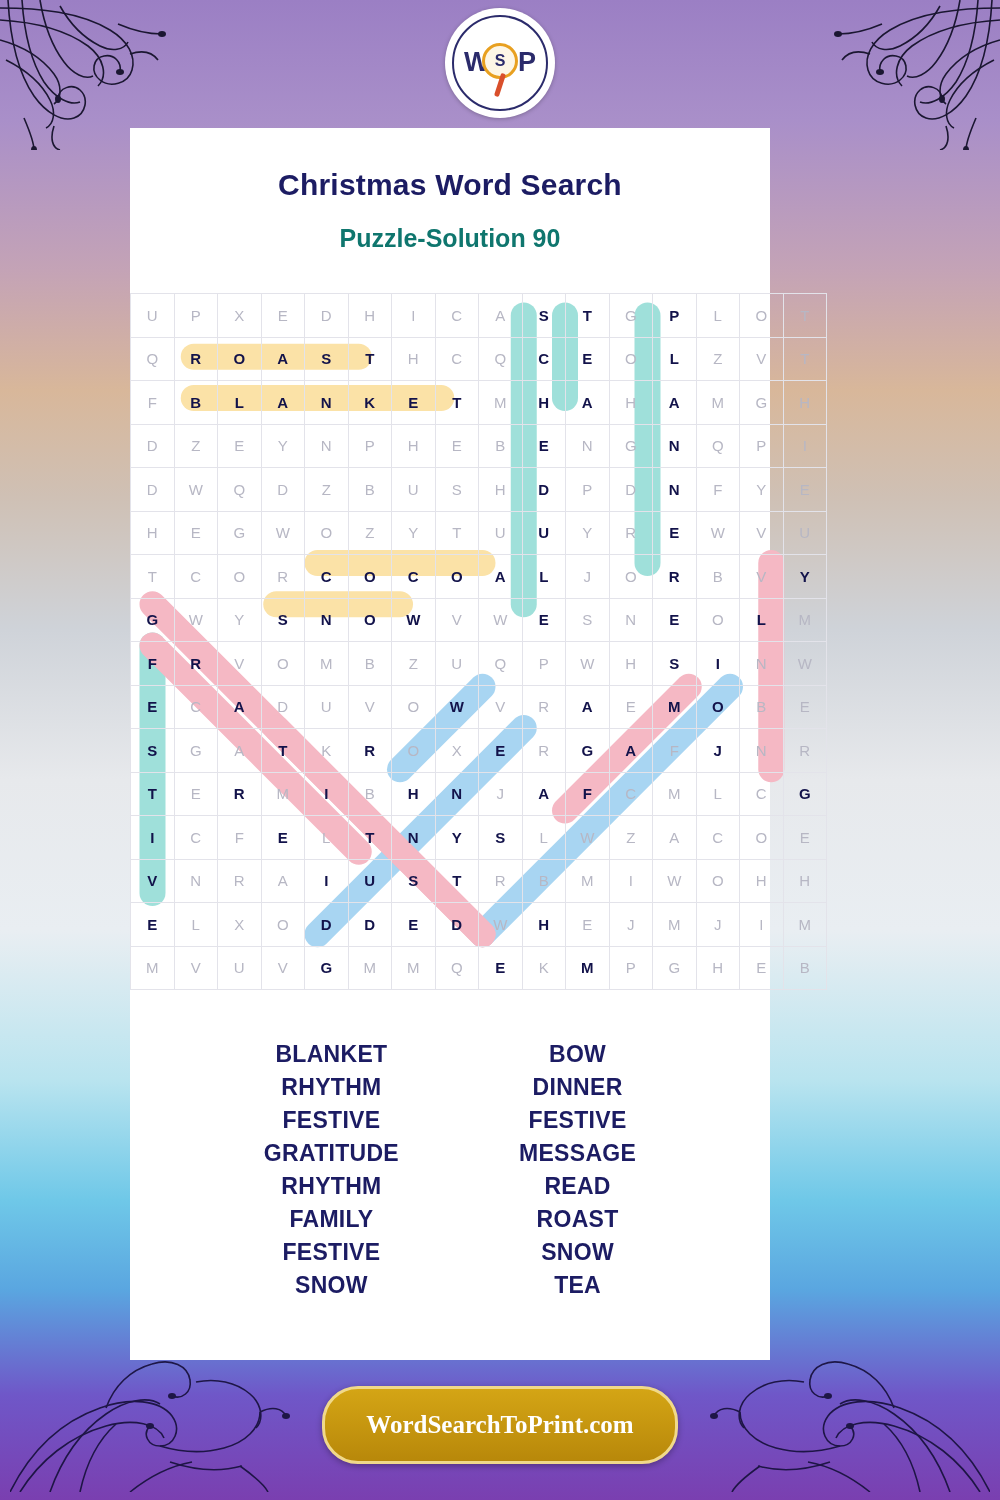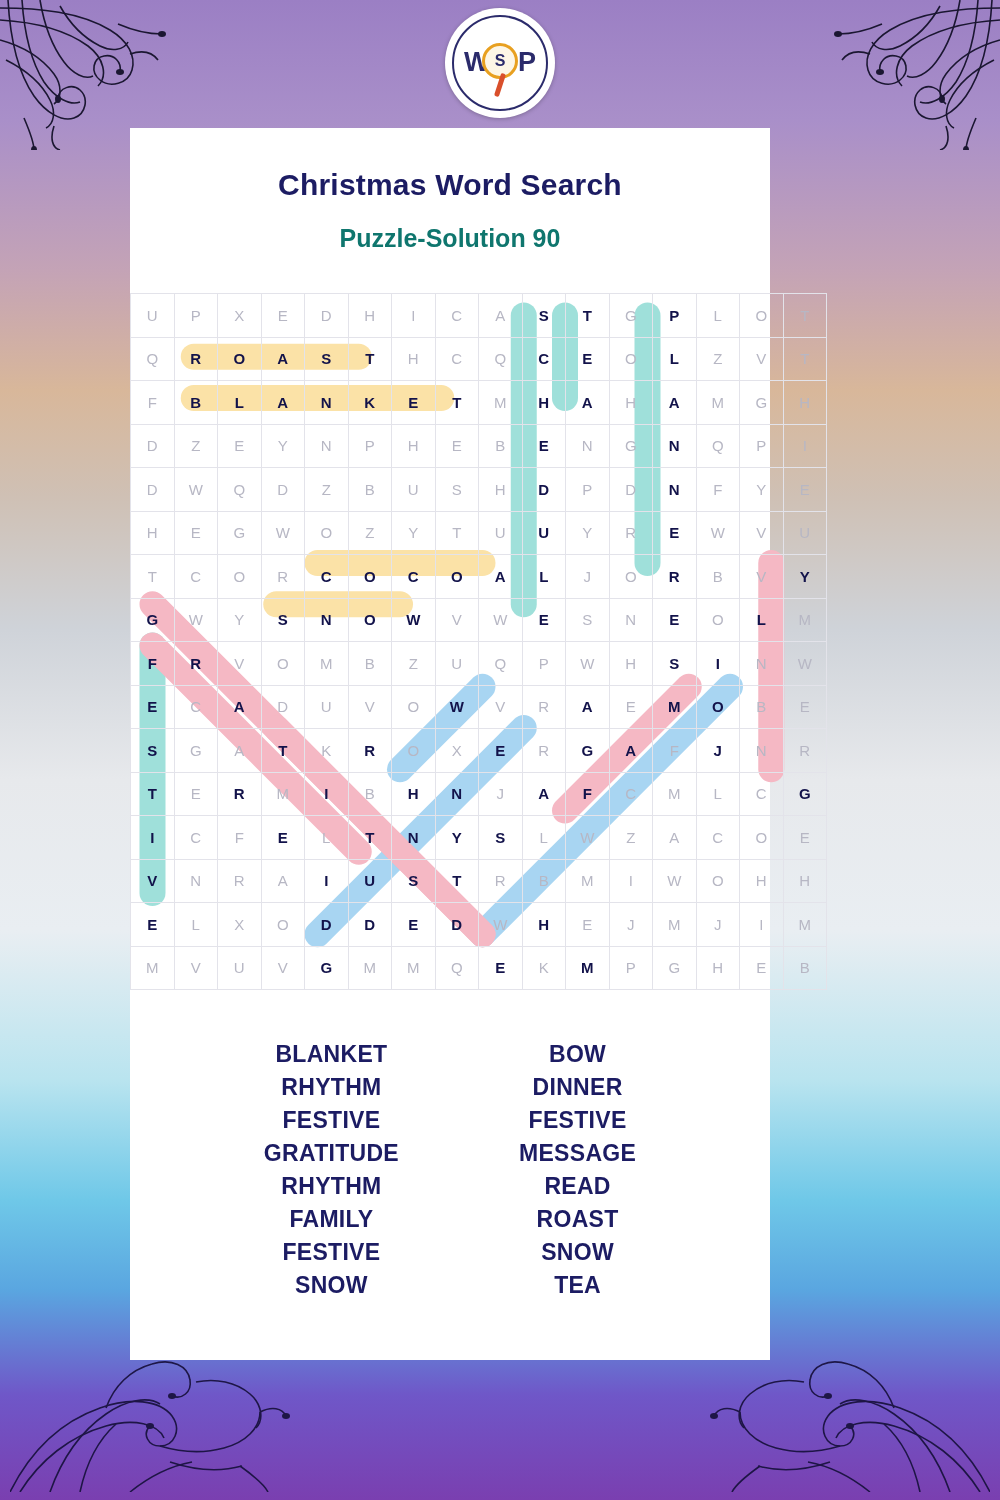--- a/index.html
+++ b/index.html
@@ -666,14 +666,17 @@
         <path d="M250 70 C262 64 272 66 276 74"></path>
       </g>
       <g fill="#1a1340">
         <ellipse cx="140" cy="84" rx="4" ry="3"></ellipse>
         <ellipse cx="162" cy="54" rx="4" ry="3"></ellipse>
         <ellipse cx="276" cy="74" rx="4" ry="3"></ellipse>
       </g>
     </svg>
   </div>
 
+  <div class="footer-btn">
+    <span>WordSearchToPrint.com</span>
+  </div>
 
 </div>
 
 </body></html>

